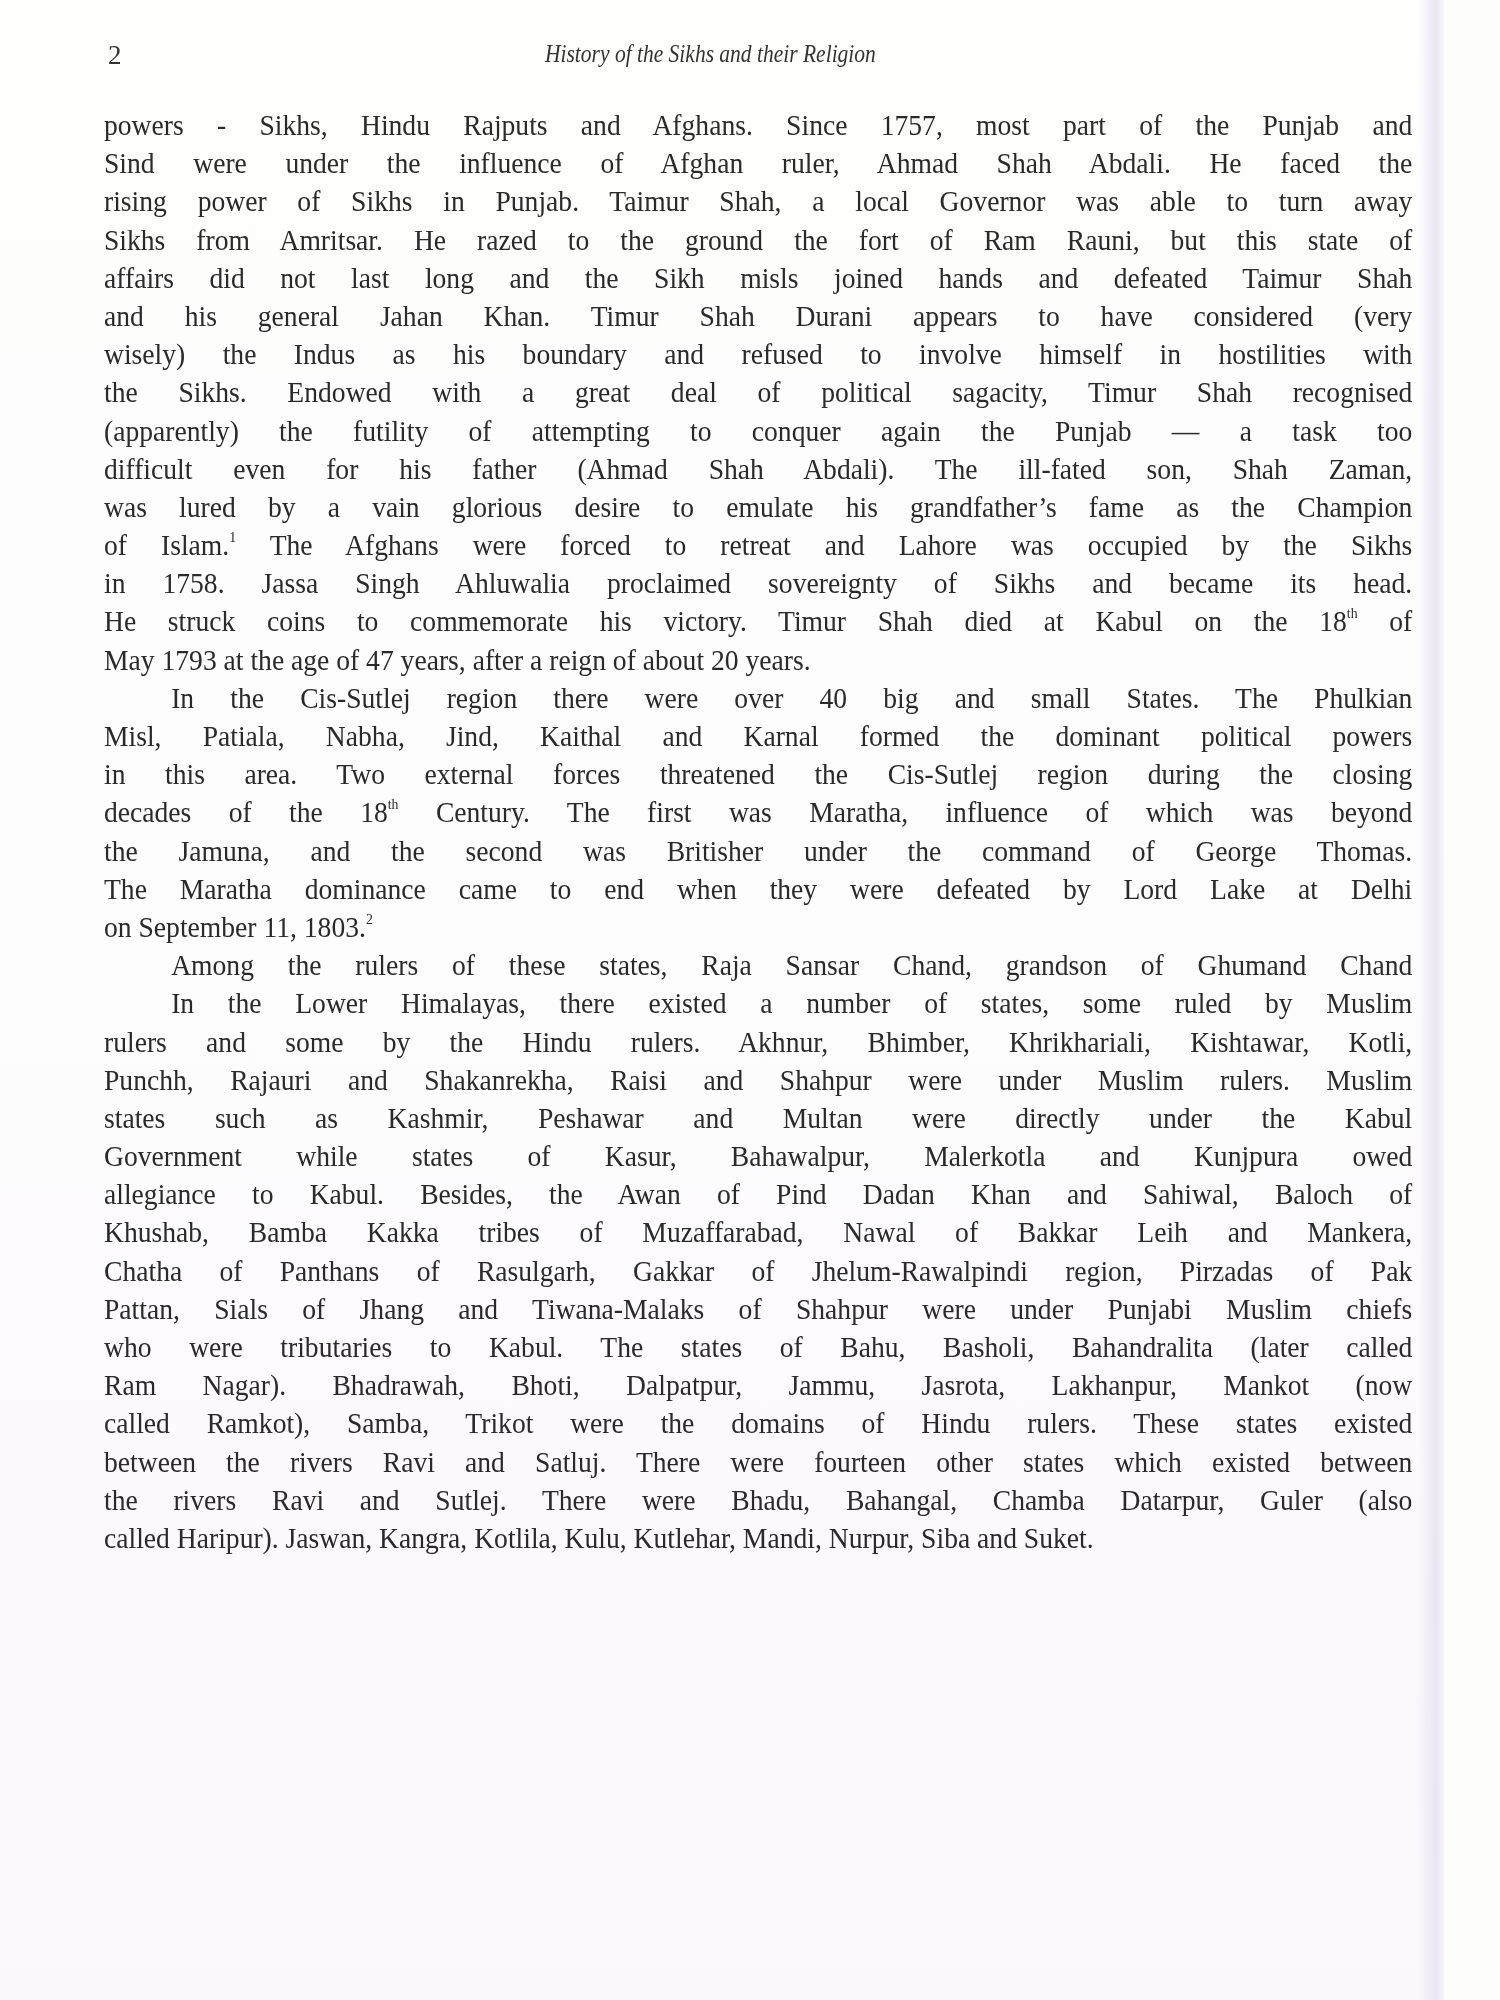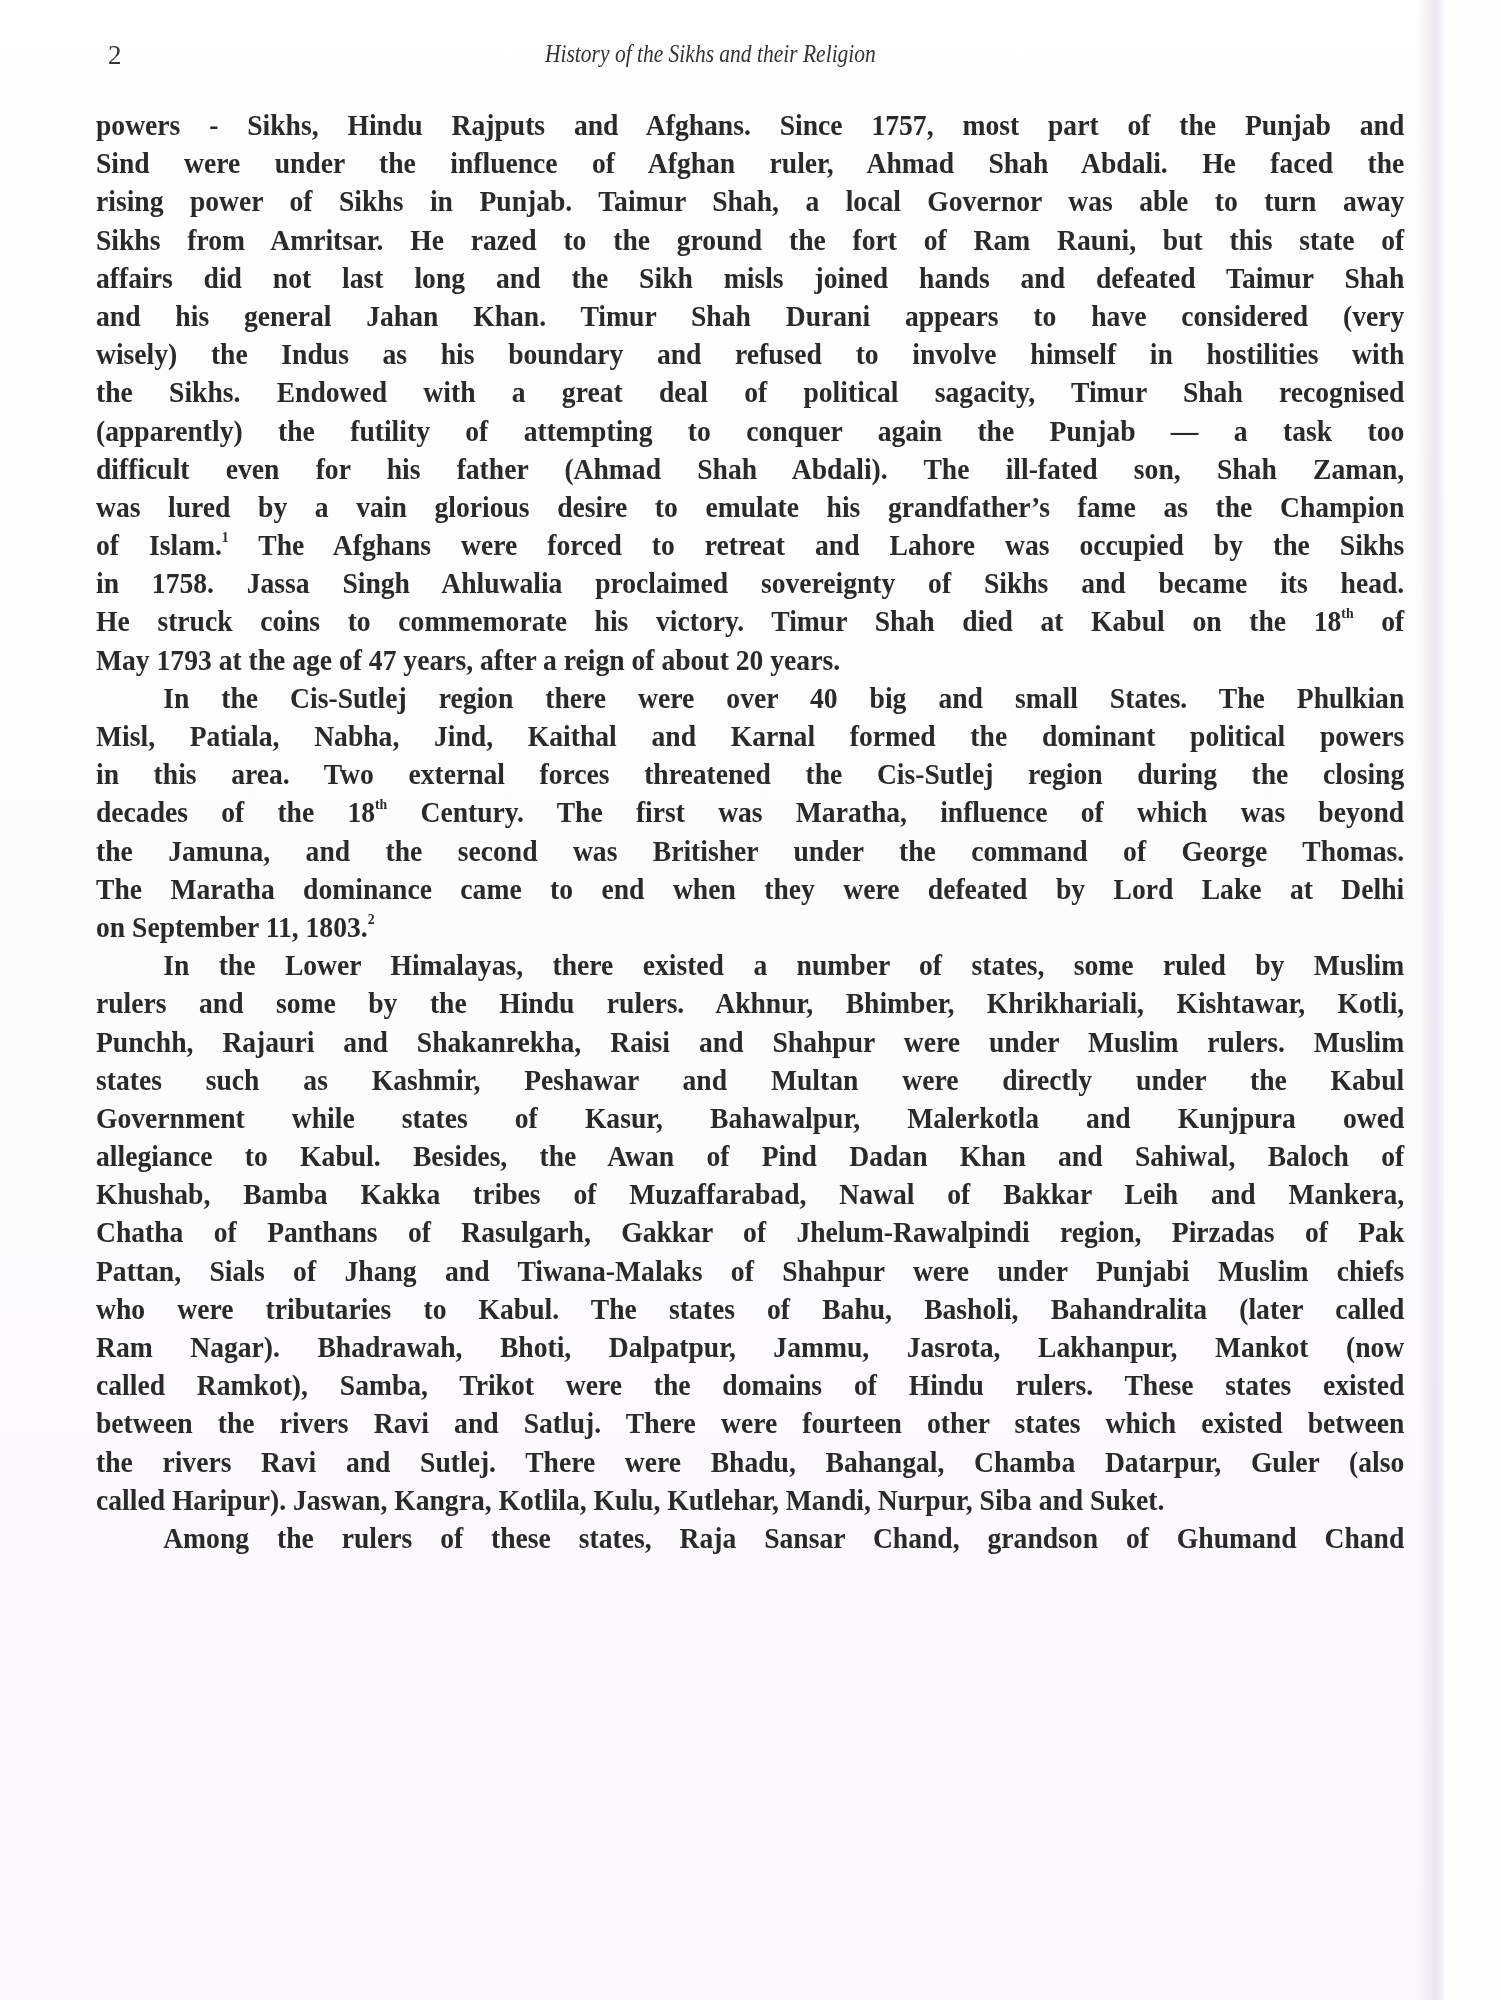--- a/index.html
+++ b/index.html
@@ -24,21 +24,21 @@
   .page-number {
     position: absolute; left: 108px; top: 0;
     font-size: 27px; color: #333;
   }
   .running-title {
     position: absolute; left: 545px; top: 0;
     font-size: 25px; font-style: italic; color: #333;
     transform: scaleX(0.86); transform-origin: left top;
   }
   .body-text {
-    position: absolute; left: 96px; top: 106px; width: 1308px; font-weight: bold;
+    position: absolute; left: 104px; top: 106px; width: 1308px;
   }
   .line {
     display: block; height: 38.2px; line-height: 38.2px;
     font-size: 30px; white-space: nowrap;
     text-align: justify; text-align-last: justify;
     transform: scaleX(0.92); transform-origin: left center;
     width: 1422px;
   }
   .line.last { text-align-last: left; }
   .line.indent { padding-left: 73px; width: 1349px; }
@@ -76,32 +76,32 @@
     <div>
       <span class="line indent"><span>In the Cis-Sutlej region there were over 40 big and small States. The Phulkian</span></span>
       <span class="line"><span>Misl, Patiala, Nabha, Jind, Kaithal and Karnal formed the dominant political powers</span></span>
       <span class="line"><span>in this area. Two external forces threatened the Cis-Sutlej region during the closing</span></span>
       <span class="line"><span>decades of the 18</span><sup>th</sup><span> Century. The first was Maratha, influence of which was beyond</span></span>
       <span class="line"><span>the Jamuna, and the second was Britisher under the command of George Thomas.</span></span>
       <span class="line"><span>The Maratha dominance came to end when they were defeated by Lord Lake at Delhi</span></span>
       <span class="line last"><span>on September 11, 1803.</span><sup>2</sup></span>
     </div>
     <div>
+      <span class="line indent"><span>Among the rulers of these states, Raja Sansar Chand, grandson of Ghumand Chand</span></span>
+    </div>
+    <div>
       <span class="line indent"><span>In the Lower Himalayas, there existed a number of states, some ruled by Muslim</span></span>
       <span class="line"><span>rulers and some by the Hindu rulers. Akhnur, Bhimber, Khrikhariali, Kishtawar, Kotli,</span></span>
       <span class="line"><span>Punchh, Rajauri and Shakanrekha, Raisi and Shahpur were under Muslim rulers. Muslim</span></span>
       <span class="line"><span>states such as Kashmir, Peshawar and Multan were directly under the Kabul</span></span>
       <span class="line"><span>Government while states of Kasur, Bahawalpur, Malerkotla and Kunjpura owed</span></span>
       <span class="line"><span>allegiance to Kabul. Besides, the Awan of Pind Dadan Khan and Sahiwal, Baloch of</span></span>
       <span class="line"><span>Khushab, Bamba Kakka tribes of Muzaffarabad, Nawal of Bakkar Leih and Mankera,</span></span>
       <span class="line"><span>Chatha of Panthans of Rasulgarh, Gakkar of Jhelum-Rawalpindi region, Pirzadas of Pak</span></span>
       <span class="line"><span>Pattan, Sials of Jhang and Tiwana-Malaks of Shahpur were under Punjabi Muslim chiefs</span></span>
       <span class="line"><span>who were tributaries to Kabul. The states of Bahu, Basholi, Bahandralita (later called</span></span>
       <span class="line"><span>Ram Nagar). Bhadrawah, Bhoti, Dalpatpur, Jammu, Jasrota, Lakhanpur, Mankot (now</span></span>
       <span class="line"><span>called Ramkot), Samba, Trikot were the domains of Hindu rulers. These states existed</span></span>
       <span class="line"><span>between the rivers Ravi and Satluj. There were fourteen other states which existed between</span></span>
       <span class="line"><span>the rivers Ravi and Sutlej. There were Bhadu, Bahangal, Chamba Datarpur, Guler (also</span></span>
       <span class="line last"><span>called Haripur). Jaswan, Kangra, Kotlila, Kulu, Kutlehar, Mandi, Nurpur, Siba and Suket.</span></span>
     </div>
-    <div>
-      <span class="line indent"><span>Among the rulers of these states, Raja Sansar Chand, grandson of Ghumand Chand</span></span>
-    </div>
   </div>
 
 </body></html>

